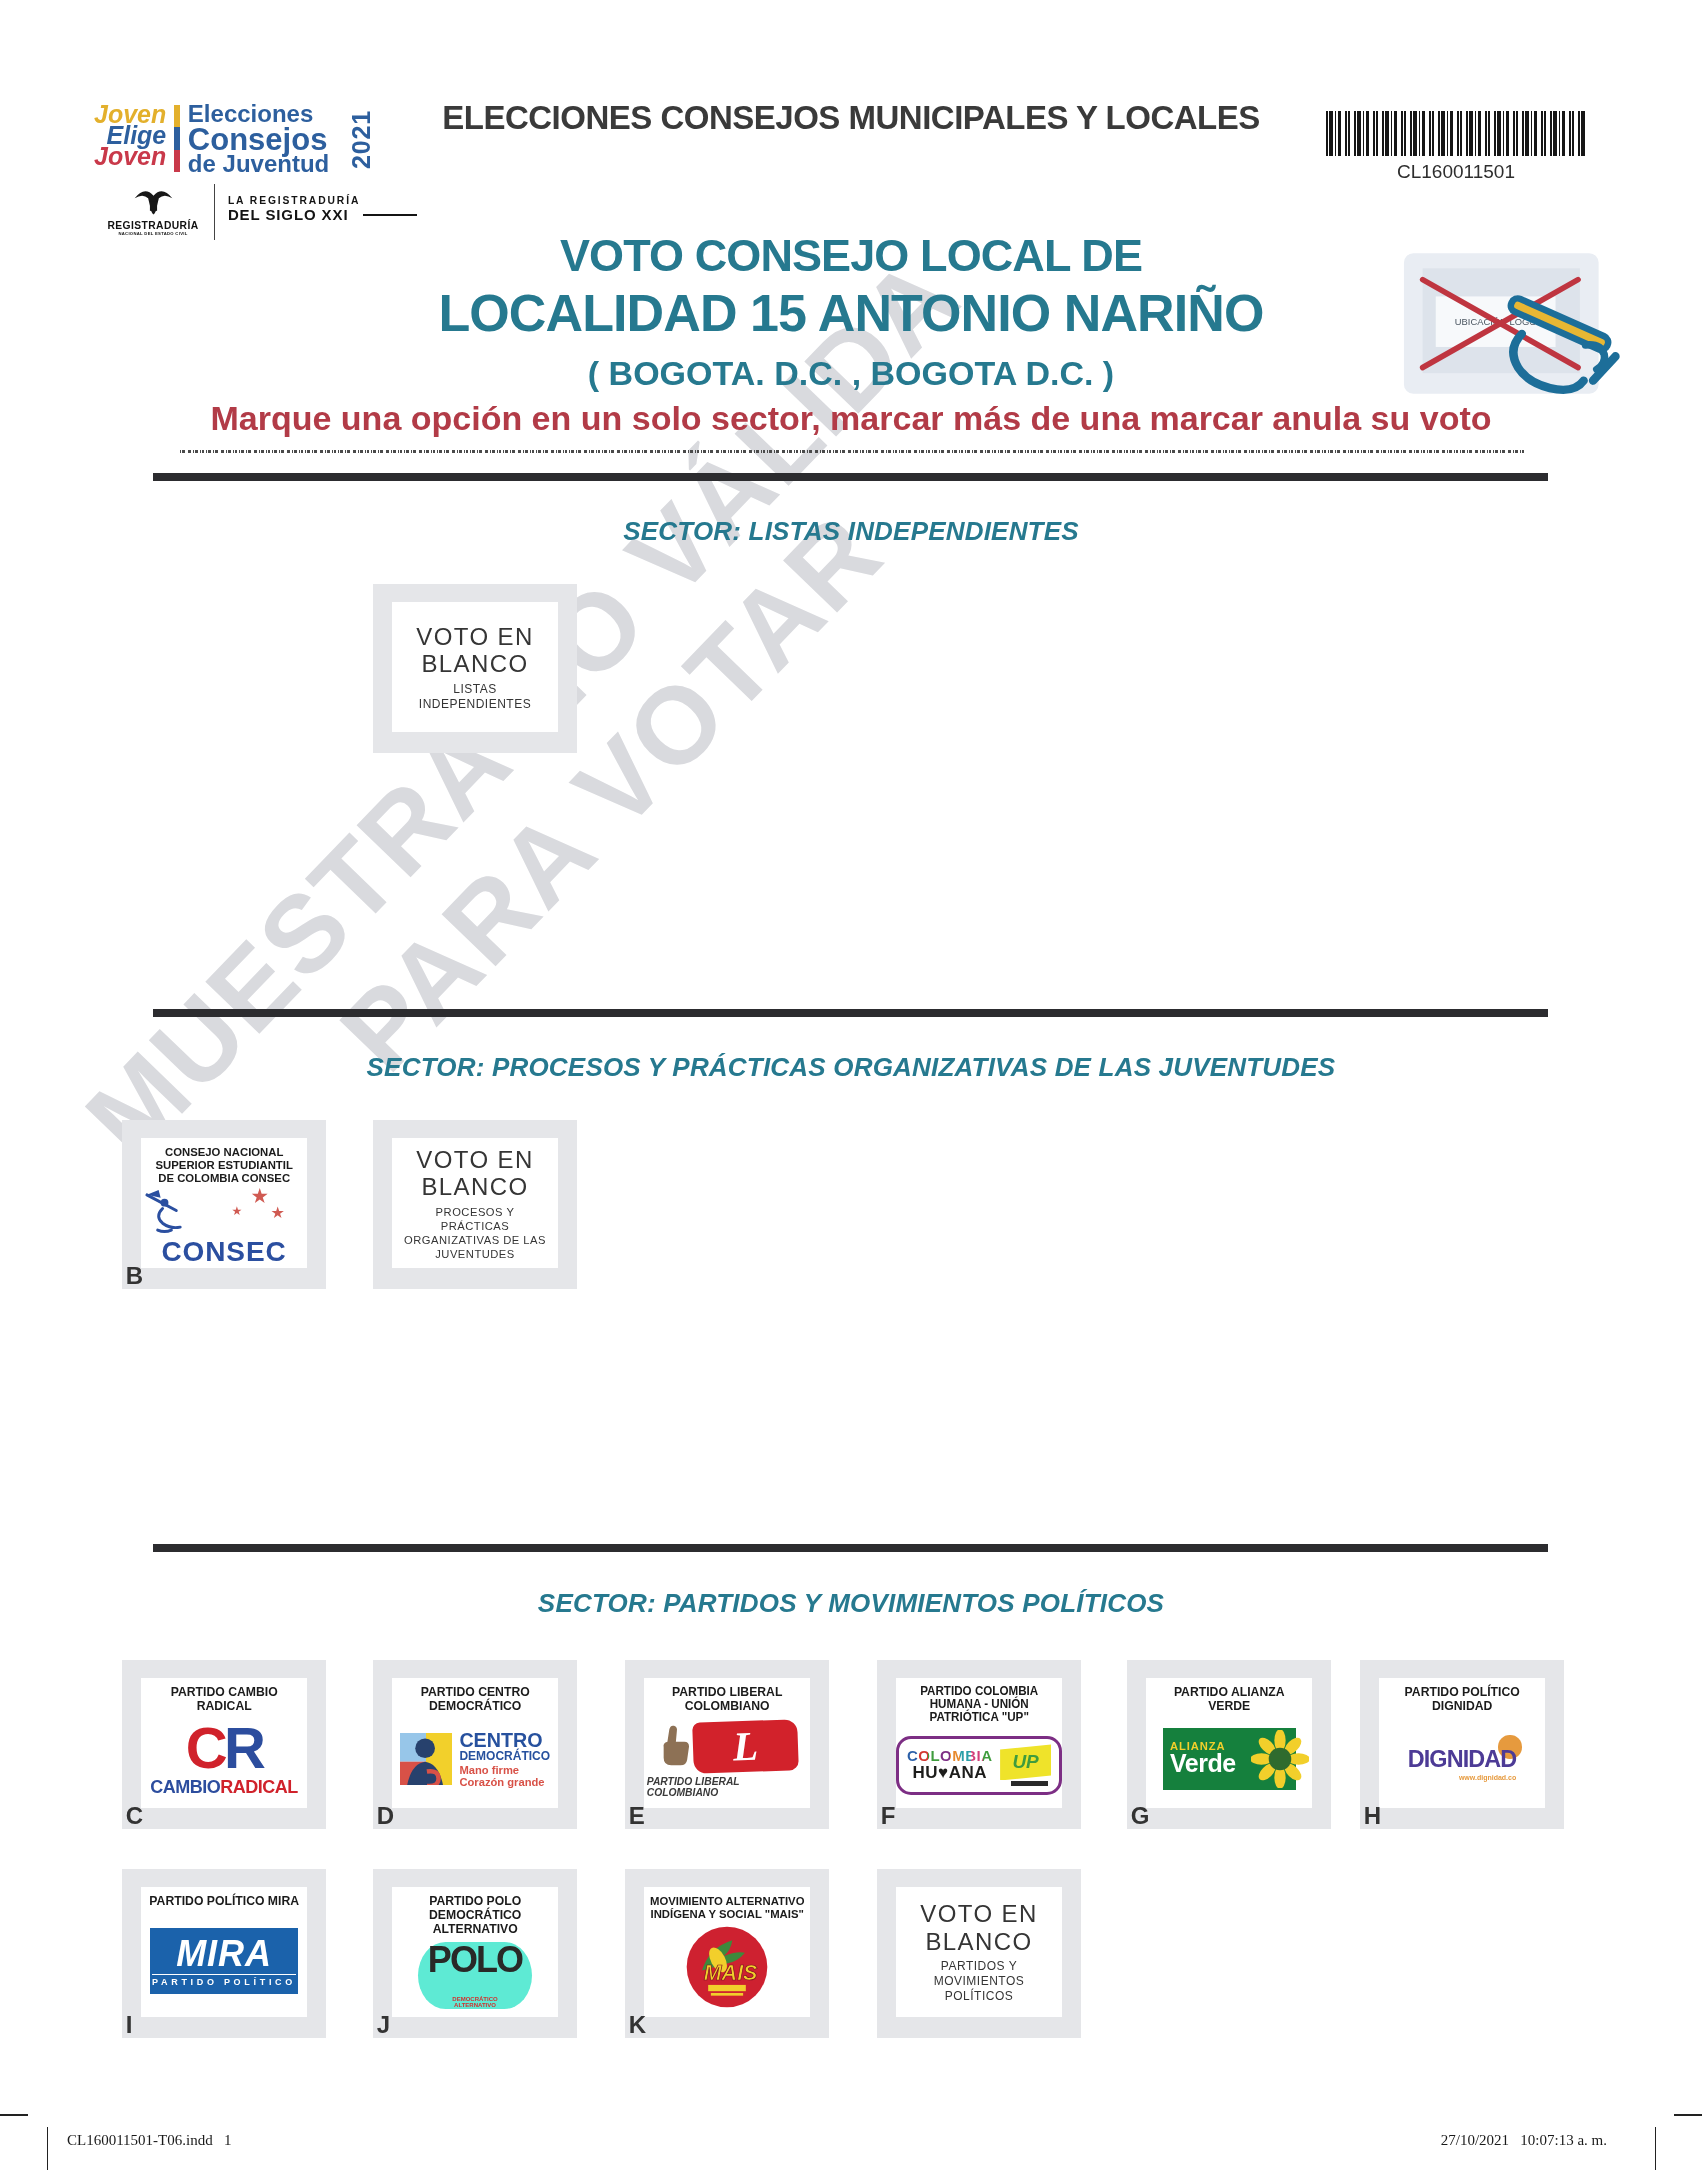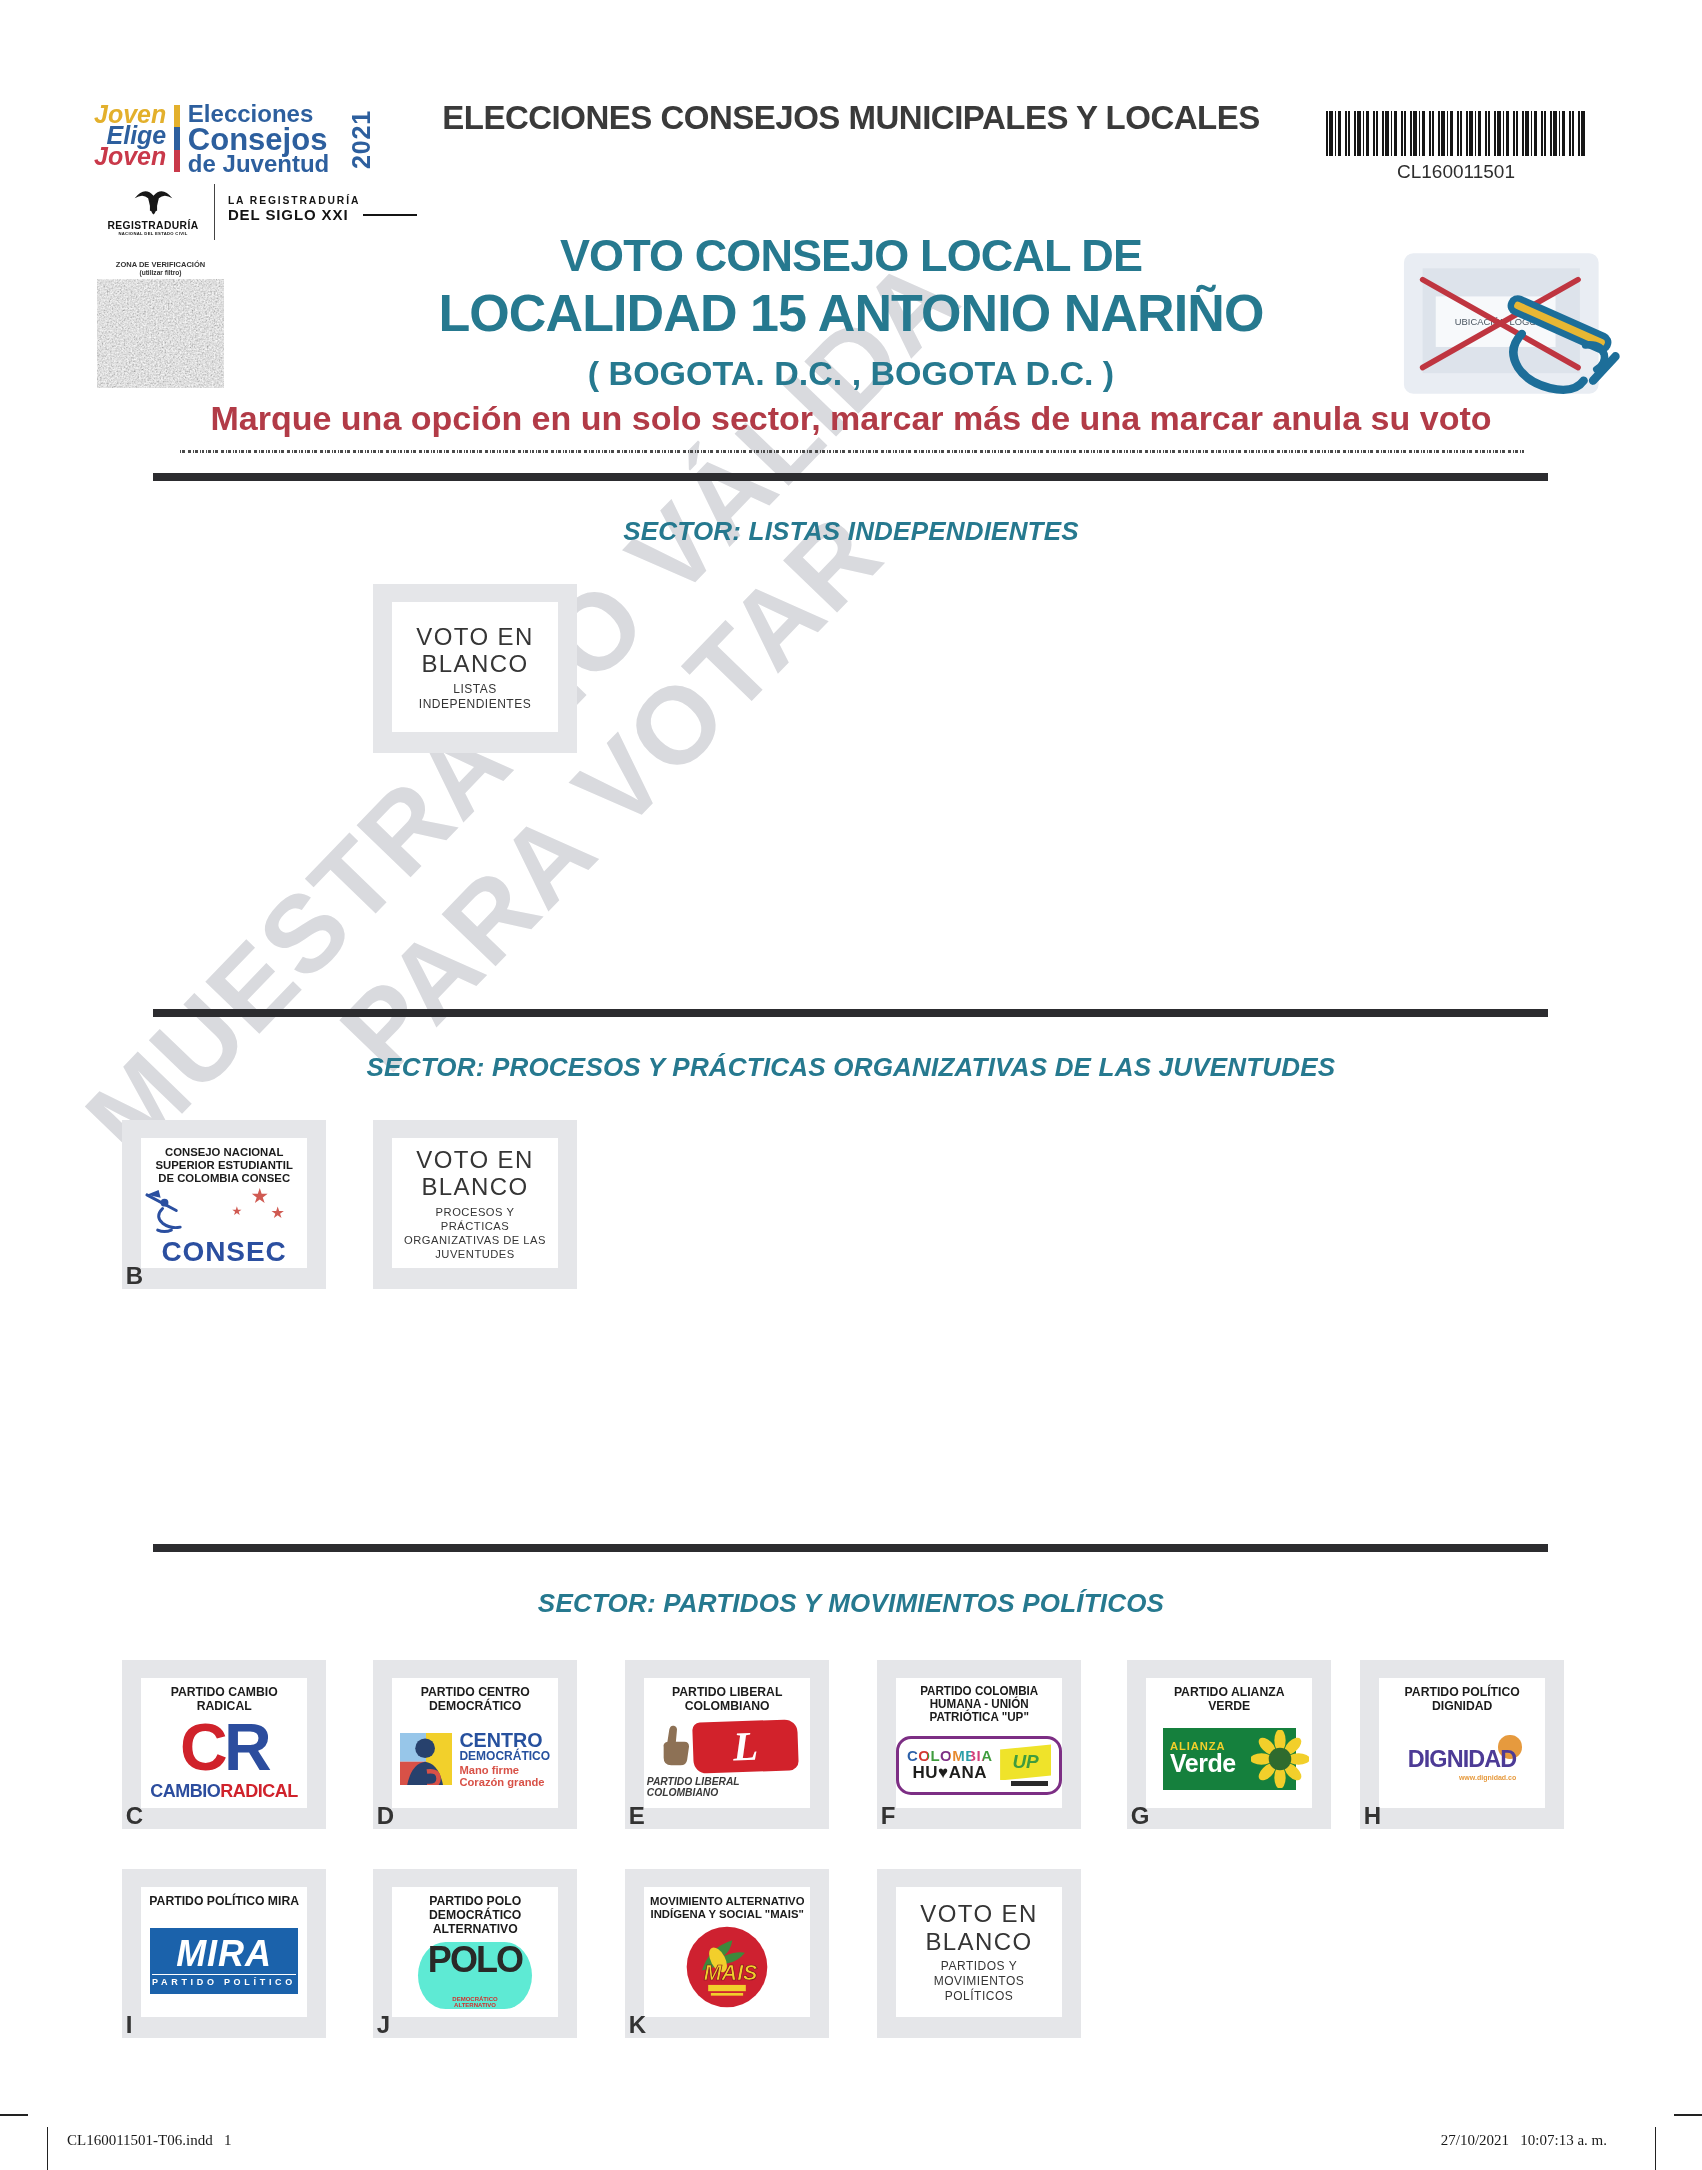--- a/index.html
+++ b/index.html
@@ -66,21 +66,21 @@
   .opt-letter{position:absolute;left:3.7px;bottom:0.9px;font-size:24px;font-weight:900;color:#333;line-height:1;}
   .opt-name{font-size:12.6px;font-weight:700;color:#1b1b1b;text-align:center;line-height:1.12;transform:scaleX(0.97);}
   .blank-inner{justify-content:center;padding:11px;}
   .blank-title{font-size:24px;font-weight:400;letter-spacing:1.4px;color:#353535;text-align:center;line-height:1.15;}
   .blank-sub{font-size:12px;font-weight:400;letter-spacing:0.5px;color:#353535;text-align:center;line-height:1.25;margin-top:3.7px;}
   .grow-center{flex:1;display:flex;flex-direction:column;align-items:center;justify-content:center;}
   
   .logo-consec{position:relative;width:165px;height:97px;}
   .consec-star{position:absolute;color:#d05a52;}
   .consec-word{position:absolute;left:0;right:0;top:52px;text-align:center;font-size:28px;font-weight:900;color:#2b4fa0;letter-spacing:0.9px;}
-  .cr-initials{font-size:66px;font-weight:900;line-height:0.95;letter-spacing:-3.7px;}
+  .cr-initials{font-size:58px;font-weight:900;line-height:0.95;letter-spacing:-3.7px;}
   .cr-c{color:#d0222b;} .cr-r{color:#2c4d9e;}
   .cr-words{font-size:18px;font-weight:900;letter-spacing:-0.5px;margin-top:1.9px;}
   .cr-w1{color:#2c4d9e;} .cr-w2{color:#d0222b;}
   .logo-cd{display:flex;gap:7.5px;align-items:center;}
   .cd-text{display:flex;flex-direction:column;line-height:1.02;}
   .cd-l1{font-size:19.7px;font-weight:900;color:#27519e;}
   .cd-l2{font-size:12px;font-weight:900;color:#27519e;}
   .cd-s1,.cd-s2{font-size:11.2px;font-weight:700;color:#d85147;}
   .cd-s1{margin-top:2.8px;}
   .logo-lib{display:flex;flex-direction:column;align-items:center;}
@@ -169,31 +169,20 @@
     </div>
   </div>
 
   <div class="abs z main-title">
     <div>ELECCIONES CONSEJOS MUNICIPALES Y LOCALES</div>
   </div>
 
   <div class="abs z barcode"></div>
   <div class="abs z barcode-text">CL160011501</div>
 
-  <div class="abs z verif">
-    <div class="v1">ZONA DE VERIFICACIÓN</div>
-    <div class="v2">(utilizar filtro)</div>
-    <svg width="127" height="109" viewBox="0 0 136 116">
-      <filter id="nz">
-          <feTurbulence type="fractalNoise" baseFrequency="0.55" numOctaves="3" seed="7"></feTurbulence>
-          <feColorMatrix type="saturate" values="0"></feColorMatrix>
-        </filter>
-      <rect width="136" height="116" filter="url(#nz)"></rect>
-    </svg>
-  </div>
 
   <div class="abs z ballot-t1">VOTO CONSEJO LOCAL DE</div>
   <div class="abs z ballot-t2">LOCALIDAD 15 ANTONIO NARIÑO</div>
   <div class="abs z ballot-t3">( BOGOTA. D.C. , BOGOTA D.C. )</div>
 
   <div class="abs z stamp">
     <svg width="236" height="161" viewBox="0 0 252 172">
       <rect x="2" y="10" width="208" height="150" rx="10" fill="#e9edf3"></rect>
       <rect x="22" y="26" width="168" height="112" fill="#dde3eb"></rect>
       <rect x="36" y="56" width="128" height="54" fill="#f7f9fb"></rect>

